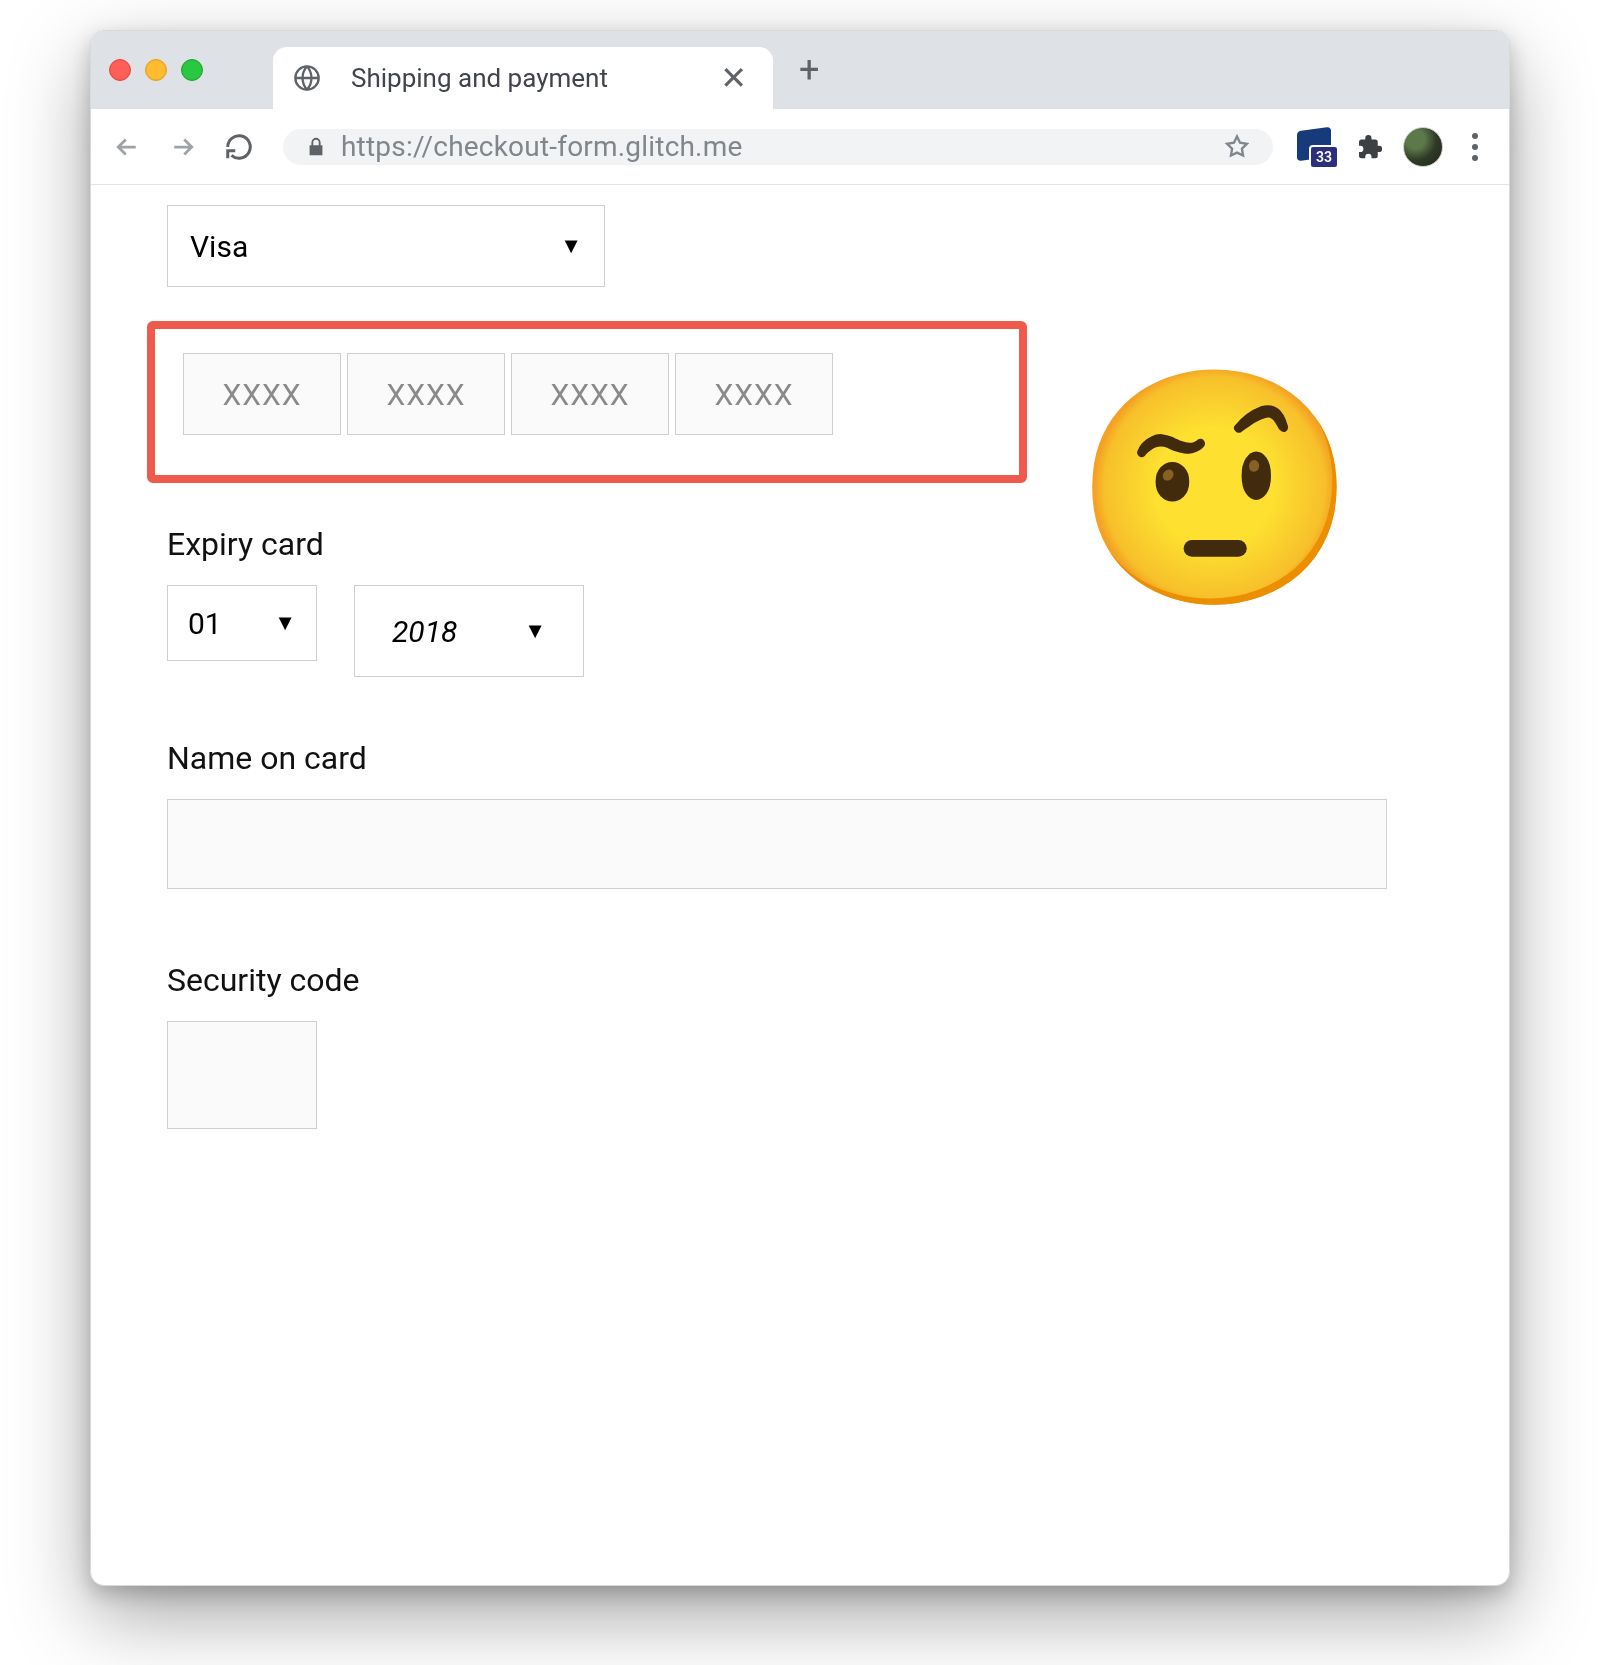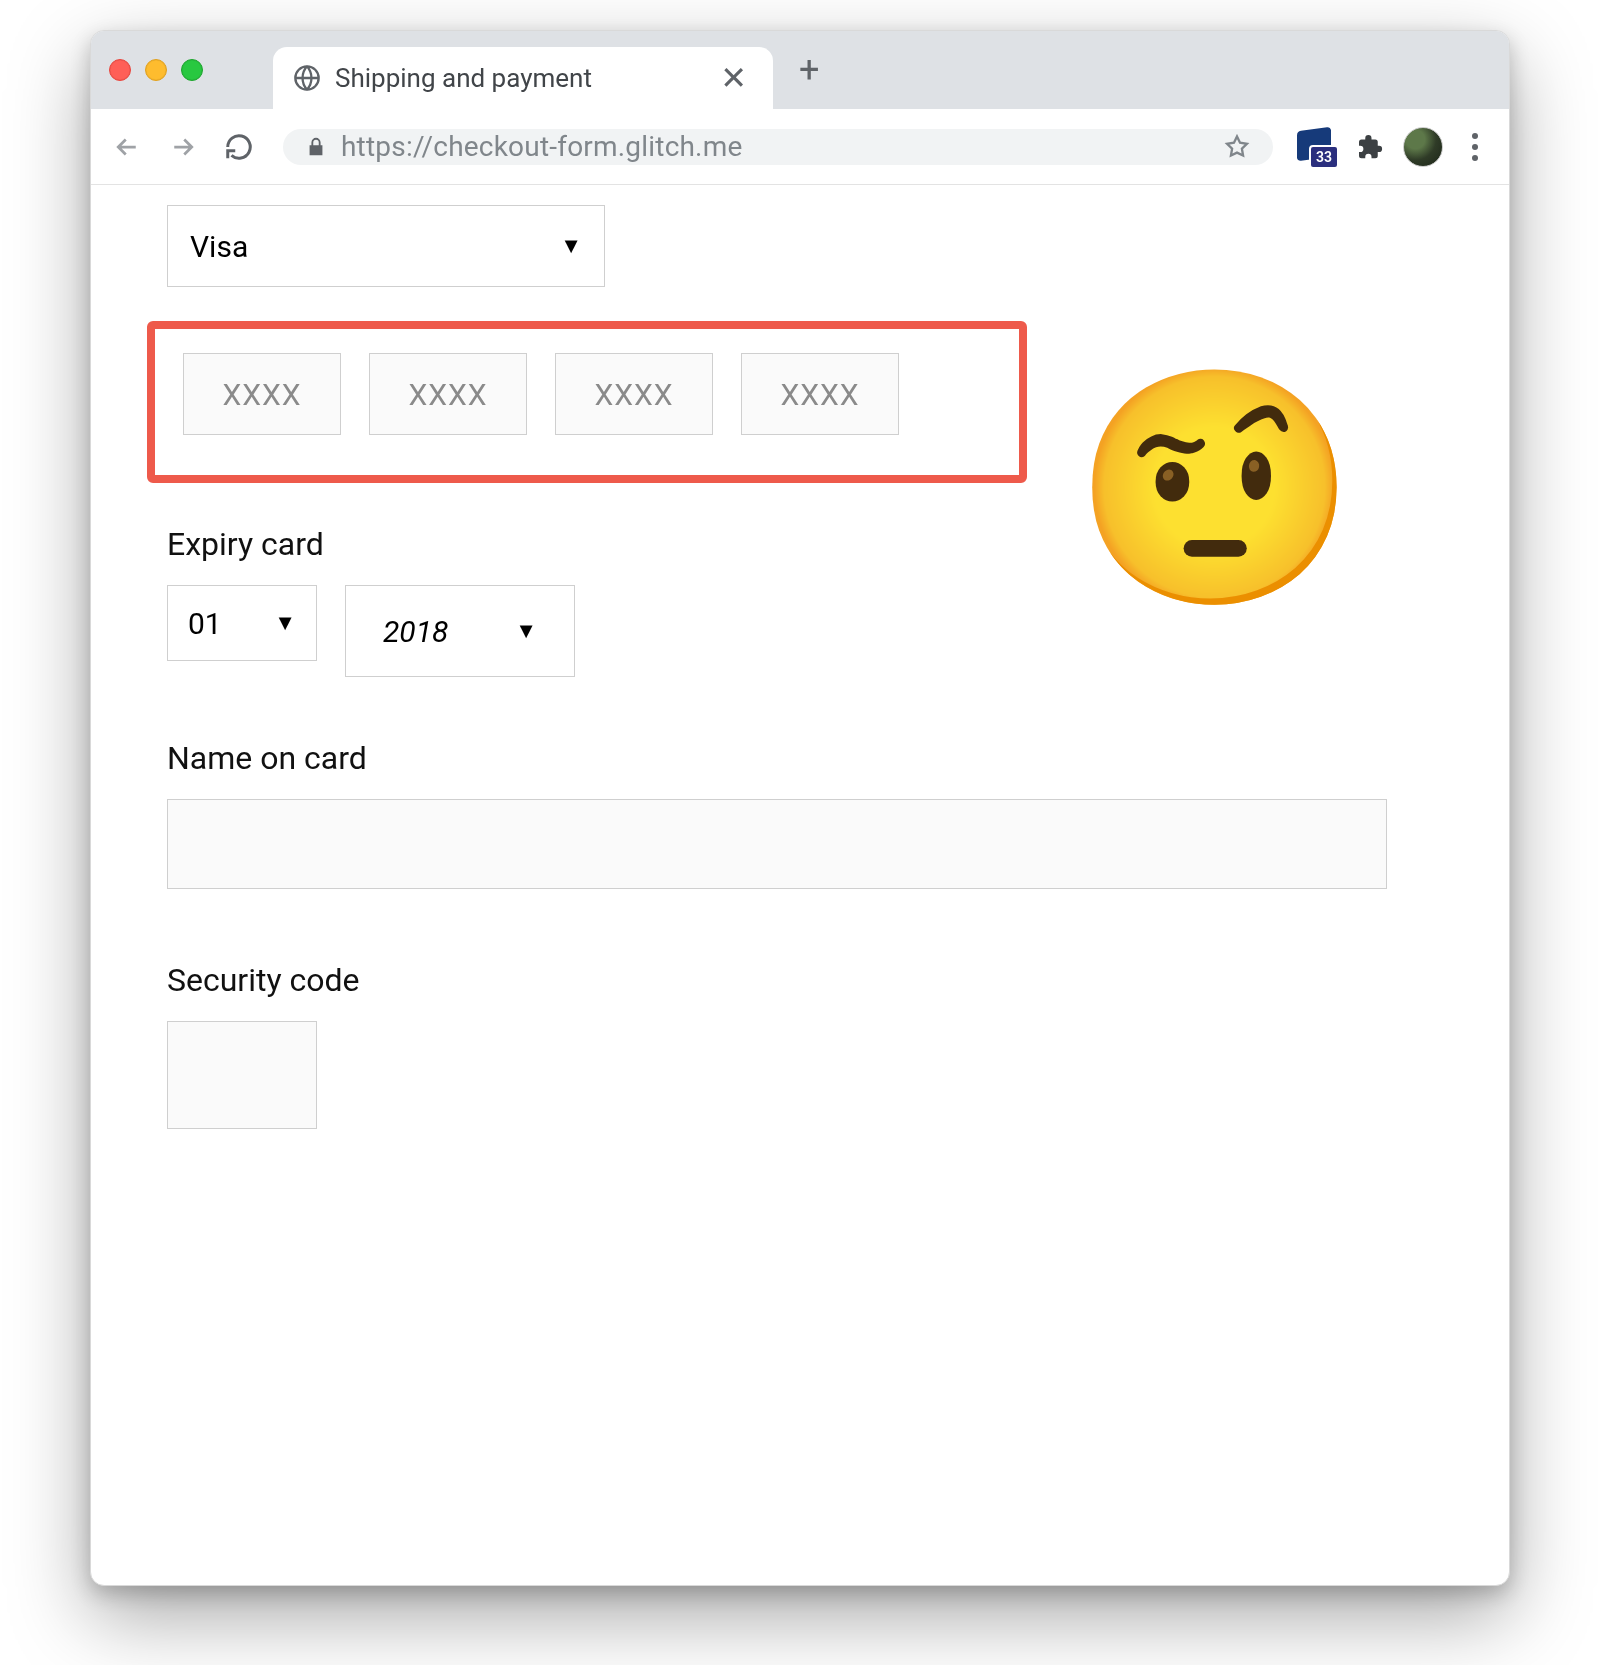--- a/index.html
+++ b/index.html
@@ -45,21 +45,21 @@
   .dot.green { background:#28c840; border:1px solid #1fa52f; }
   .tab {
     background: #fff;
     height: 62px;
     margin-top: 16px;
     border-top-left-radius: 14px;
     border-top-right-radius: 14px;
     display: flex;
     align-items: center;
     padding: 0 20px;
-    gap: 14px;
+    gap: 30px;
     min-width: 500px;
     position: relative;
   }
   .tab-title { font-size: 26px; color: #414549; flex:1; }
   .globe-icon {
     width: 28px; height: 28px;
   }
   .tab-close {
     font-size: 32px;
     color: #5f6368;
@@ -157,39 +157,39 @@
     margin-bottom: 22px;
   }
   .card-number-block {
     margin-top: 34px;
     border: 8px solid #ee5a4b;
     border-radius: 6px;
     padding: 24px 28px 40px 28px;
     width: 880px;
     margin-left: -18px;
   }
-  .segments { display:flex; gap: 28px; }
+  .segments { display:flex; gap: 6px; }
   .seg-box {
     width: 158px; height: 82px;
     background:#fafafa;
     color:#8a8a8a;
     font-size:30px;
     justify-content:center;
     letter-spacing:1px;
   }
   .emoji {
     position:absolute;
     top: 190px;
     right: 150px;
     font-size: 230px;
     line-height:1;
     user-select:none;
   }
   .expiry-block { margin-top: 42px; margin-left: 2px; }
-  .expiry-row { display:flex; gap: 28px; }
+  .expiry-row { display:flex; gap: 37px; }
   .sel-month { width:150px; height:76px; padding:0 20px; justify-content:space-between; }
   .sel-year { width:230px; height:92px; padding:0 37px; justify-content:space-between;font-style:italic; }
   .name-block { margin-top: 62px; margin-left: 2px; }
   .name-input {
     width: 1220px; height: 90px;
     background:#fafafa;
   }
   .security-block { margin-top: 72px; margin-left: 2px; }
   .cvc-input {
     width: 150px; height: 108px;

